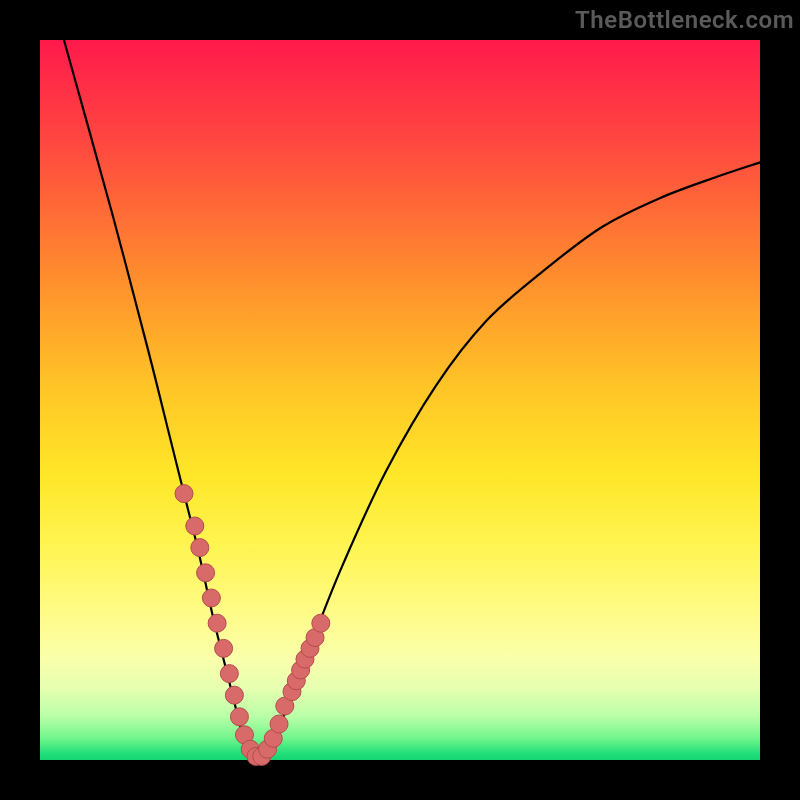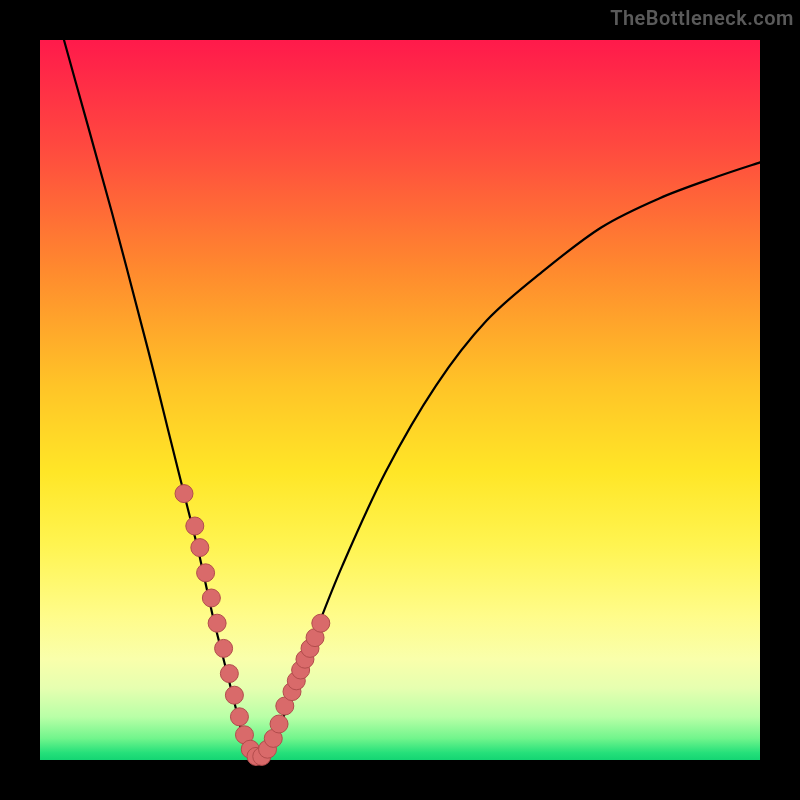--- a/index.html
+++ b/index.html
@@ -39,21 +39,21 @@
       #b9ffa7 94%,
       #71f58c 97%,
       #25e07a 99%,
       #14d573 100%
     );
   }
   .watermark {
     position: absolute;
     right: 6px;
     top: 6px;
-    font-size: 20px;
+    font-size: 24px;
     letter-spacing: 0.5px;
     font-weight: 600;
     color: #5a5a5a;
     user-select: none;
   }
   svg.curve-layer {
     position: absolute;
     left: 0;
     top: 0;
     width: 720px;

